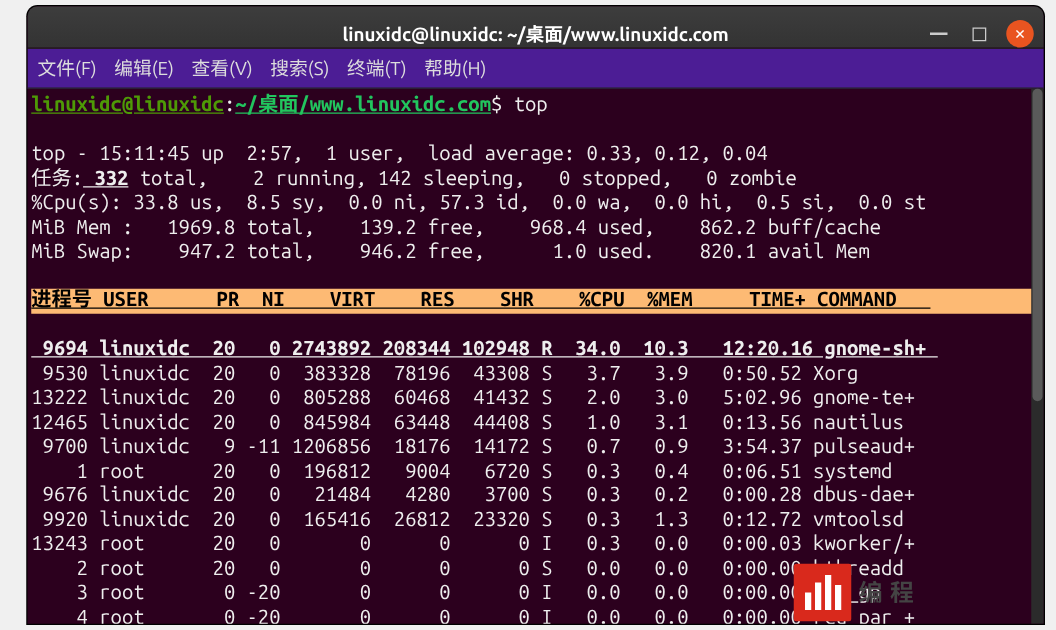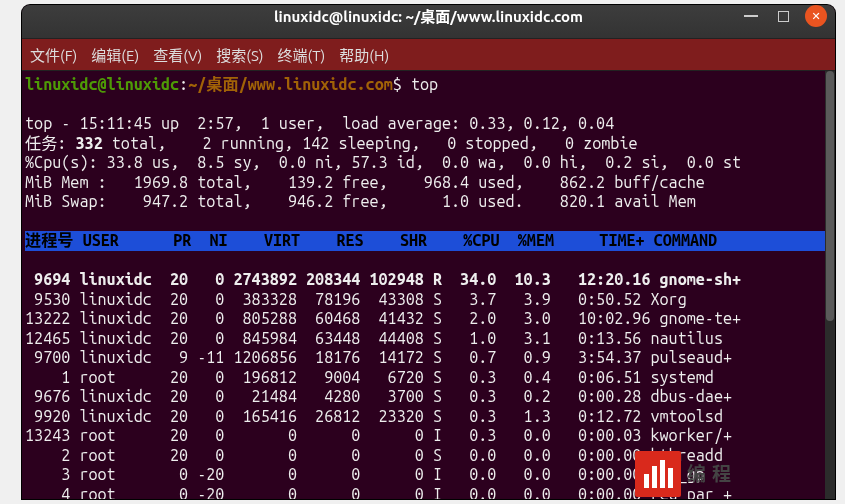--- a/index.html
+++ b/index.html
@@ -18,21 +18,21 @@
     height: 494px;
     background: #2c001e;
     border-radius: 8px 8px 0 0;
     overflow: hidden;
     box-shadow: 0 0 0 1px #000;
   }
   .titlebar {
     height: 34px;
     background: linear-gradient(#3d3d3d, #333333);
     display: flex;
-    align-items: flex-start;
+    align-items: flex-end;
     justify-content: center;
     position: relative;
     border-bottom: 1px solid #222;
   }
   .title-text {
     color: #fff;
     font-weight: bold;
     font-size: 15px;
   }
   .window-controls {
@@ -48,46 +48,46 @@
     border-radius: 50%;
     font-size: 12px;
     cursor: pointer;
   }
   .ctrl-min { width: 14px; height: 2px; background: #ccc; border-radius: 0; }
   .ctrl-max { width: 11px; height: 11px; border: 1.5px solid #ccc; border-radius: 0;}
   .ctrl-close { background: #e95420; color: #fff; width: 22px; height: 22px;}
   .ctrl-close::before { content: "✕"; font-size: 11px; }
   .menubar {
     height: 32px;
-    background: #7f1d1d;
+    background: #4c1d95;
     display: flex;
     align-items: center;
     padding: 0 8px;
     gap: 14px;
     color: #ddd;
     font-size: 15px;
     border-bottom: 1px solid #222;
   }
   .menu-item { cursor: pointer; }
   .terminal {
     font-family: "Ubuntu Mono", "Noto Sans Mono CJK SC", "DejaVu Sans Mono", monospace;
     font-size: 16.2px;
     line-height: 19.5px;
     color: #eee;
     padding: 4px 3px 0 3px;
     white-space: pre;
     position: relative;
     height: calc(100% - 66px);
   }
   .prompt-user { color: #4e9a06; font-weight: bold; }
-  .prompt-path { color: #a16207; font-weight: bold; }
+  .prompt-path { color: #22c55e; font-weight: bold; }
   .prompt-white { color: #eee; }
-  .bold { font-weight: bold; }
+  .bold { font-weight: bold; text-decoration: underline; }
   .header-row {
-    background: #1d4ed8;
+    background: #fdba74;
     color: #000;
     display: block;
     width: 100%;
   }
   .scrollbar {
     position: absolute;
     right: 0;
     top: 0;
     width: 10px;
     height: 100%;
@@ -157,28 +157,28 @@
     <span class="menu-item">查看(V)</span>
     <span class="menu-item">搜索(S)</span>
     <span class="menu-item">终端(T)</span>
     <span class="menu-item">帮助(H)</span>
   </div>
 
   <div class="terminal"><span class="prompt-user bold">linuxidc@linuxidc</span><span class="prompt-white">:</span><span class="prompt-path bold">~/桌面/www.linuxidc.com</span><span class="prompt-white">$ </span><span>top</span>
 
 <span>top - 15:11:45 up  2:57,  1 user,  load average: 0.33, 0.12, 0.04</span>
 <span>任务:</span><span class="bold"> 332</span><span> total,    2 running, 142 sleeping,   0 stopped,   0 zombie</span>
-<span>%Cpu(s): 33.8 us,  8.5 sy,  0.0 ni, 57.3 id,  0.0 wa,  0.0 hi,  0.2 si,  0.0 st</span>
+<span>%Cpu(s): 33.8 us,  8.5 sy,  0.0 ni, 57.3 id,  0.0 wa,  0.0 hi,  0.5 si,  0.0 st</span>
 <span>MiB Mem :   1969.8 total,    139.2 free,    968.4 used,    862.2 buff/cache</span>
 <span>MiB Swap:    947.2 total,    946.2 free,      1.0 used.    820.1 avail Mem</span>
 
 <span class="header-row bold">进程号 USER      PR  NI    VIRT    RES    SHR    %CPU  %MEM     TIME+ COMMAND   </span>
 <span class="bold"> 9694 linuxidc  20   0 2743892 208344 102948 R  34.0  10.3   12:20.16 gnome-sh+ </span>
 <span> 9530 linuxidc  20   0  383328  78196  43308 S   3.7   3.9   0:50.52 Xorg      </span>
-<span>13222 linuxidc  20   0  805288  60468  41432 S   2.0   3.0   10:02.96 gnome-te+ </span>
+<span>13222 linuxidc  20   0  805288  60468  41432 S   2.0   3.0   5:02.96 gnome-te+ </span>
 <span>12465 linuxidc  20   0  845984  63448  44408 S   1.0   3.1   0:13.56 nautilus  </span>
 <span> 9700 linuxidc   9 -11 1206856  18176  14172 S   0.7   0.9   3:54.37 pulseaud+ </span>
 <span>    1 root      20   0  196812   9004   6720 S   0.3   0.4   0:06.51 systemd   </span>
 <span> 9676 linuxidc  20   0   21484   4280   3700 S   0.3   0.2   0:00.28 dbus-dae+ </span>
 <span> 9920 linuxidc  20   0  165416  26812  23320 S   0.3   1.3   0:12.72 vmtoolsd  </span>
 <span>13243 root      20   0       0      0      0 I   0.3   0.0   0:00.03 kworker/+ </span>
 <span>    2 root      20   0       0      0      0 S   0.0   0.0   0:00.00 kthreadd  </span>
 <span>    3 root       0 -20       0      0      0 I   0.0   0.0   0:00.00 rcu_gp    </span>
 <span>    4 root       0 -20       0      0      0 I   0.0   0.0   0:00.00 rcu_par_+ </span>
     <div class="scrollbar">

